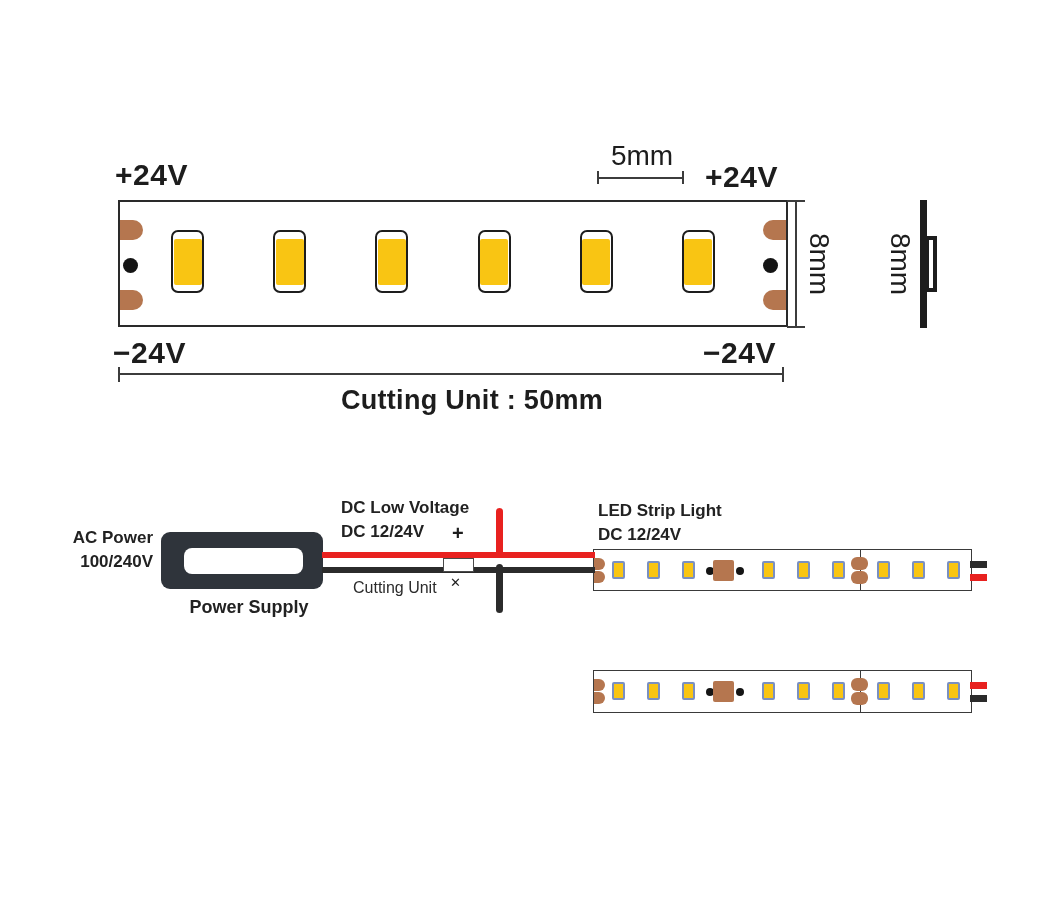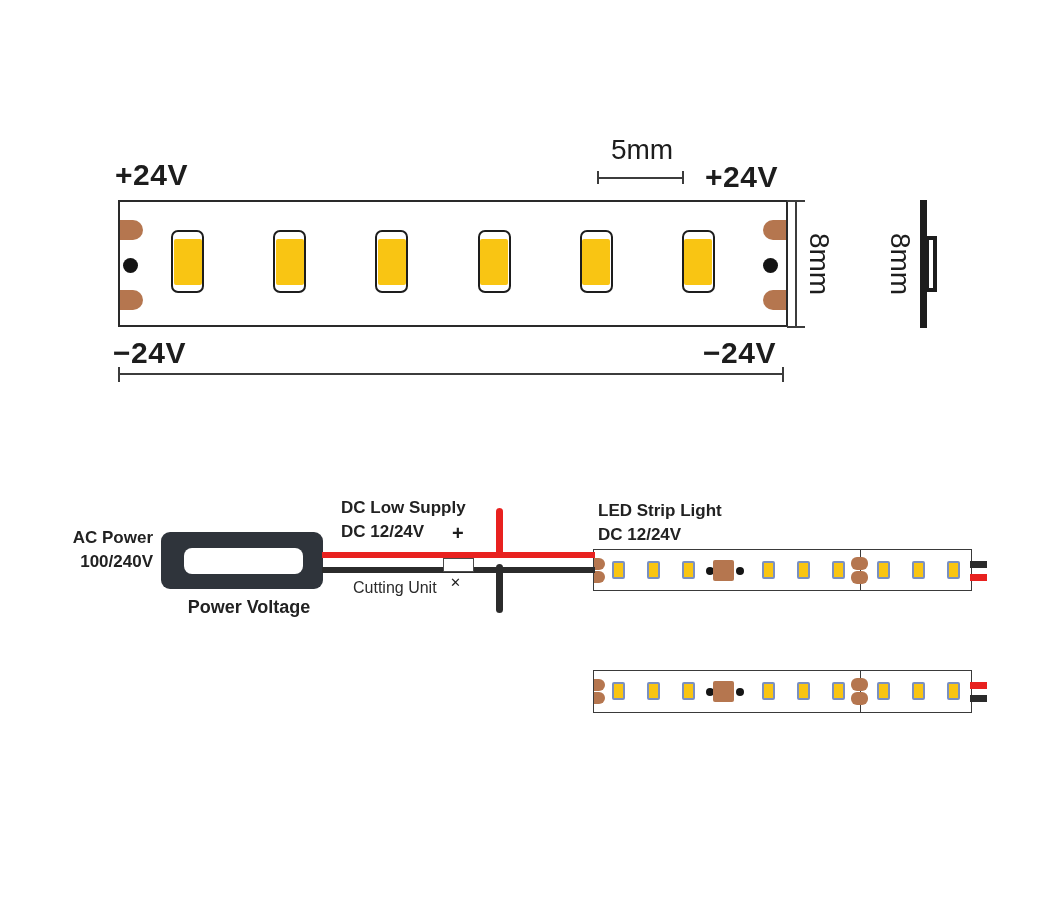--- a/index.html
+++ b/index.html
@@ -20,21 +20,21 @@
   .psu-window{border-radius:8px;background:#fff;}
   .bracket{box-sizing:border-box;border:4px solid #1d1d1d;background:#fff;}
 </style>
 </head>
 <body>
 
 <div class="canvas">
 
   <div class="abs lbl-v" style="left:115px;top:158px;">+24V</div>
 
-  <div class="abs lbl-dim" style="left:597px;top:134px;width:90px;text-align:center;">5mm</div>
+  <div class="abs lbl-dim" style="left:597px;top:140px;width:90px;text-align:center;">5mm</div>
   <div class="abs line" style="left:598px;top:177px;width:85px;height:2px;"></div>
   <div class="abs line" style="left:597px;top:171px;width:2px;height:13px;"></div>
   <div class="abs line" style="left:682px;top:171px;width:2px;height:13px;"></div>
 
   <div class="abs lbl-v" style="left:705px;top:160px;">+24V</div>
 
   <div id="stripTop" class="abs strip-top" style="left:118px;top:200px;width:670px;height:127px;">
       <div style="position: absolute; width: 23px; height: 20px; background: rgb(181, 118, 79); left: 0px; top: 18px; border-radius: 0px 10px 10px 0px;"></div>
       <div style="position: absolute; width: 23px; height: 20px; background: rgb(181, 118, 79); left: 0px; top: 88px; border-radius: 0px 10px 10px 0px;"></div>
       <div style="position: absolute; left: 2.5px; top: 56px; width: 15px; height: 15px; border-radius: 50%; background: rgb(21, 21, 21);"></div>
@@ -69,29 +69,30 @@
   <div class="abs vtext lbl-dim" style="left:860px;top:248px;width:80px;height:32px;">8mm</div>
   <div class="abs" style="left:920px;top:200px;width:7px;height:128px;background:#1d1d1d;"></div>
   <div class="abs bracket" style="left:925px;top:236px;width:12px;height:56px;"></div>
 
   <div class="abs lbl-v" style="left:113px;top:336px;">−24V</div>
   <div class="abs lbl-v" style="left:703px;top:336px;">−24V</div>
 
   <div class="abs line" style="left:119px;top:373px;width:664px;height:2px;"></div>
   <div class="abs line" style="left:118px;top:367px;width:2px;height:15px;"></div>
   <div class="abs line" style="left:782px;top:367px;width:2px;height:15px;"></div>
+  <div class="abs lbl-cut" style="left:272px;top:385px;width:400px;">Cutting Unit : 50mm</div>
 
   <div class="abs lbl-wire" style="left:57px;top:528px;width:96px;text-align:right;">AC Power</div>
   <div class="abs lbl-wire" style="left:57px;top:552px;width:96px;text-align:right;">100/240V</div>
 
   <div class="abs psu" id="psuBody" style="left: 161px; top: 532px; width: 162px; height: 57px; background: rgb(47, 52, 59);"></div>
   <div class="abs psu-window" style="left:184px;top:548px;width:119px;height:26px;"></div>
-  <div class="abs lbl-wire" style="left:174px;top:597px;width:150px;text-align:center;font-size:18px;">Power Voltage</div>
+  <div class="abs lbl-wire" style="left:174px;top:597px;width:150px;text-align:center;font-size:18px;">Power Supply</div>
 
-  <div class="abs lbl-wire" style="left:341px;top:498px;">DC Low Supply</div>
+  <div class="abs lbl-wire" style="left:341px;top:498px;">DC Low Voltage</div>
   <div class="abs lbl-wire" style="left:341px;top:522px;">DC 12/24V</div>
   <div class="abs" style="left:452px;top:522px;font-size:20px;font-weight:700;">+</div>
 
   <div class="abs" id="wireBlack" style="left: 322px; top: 566.5px; width: 273px; height: 6.5px; z-index: 1; background: rgb(43, 43, 43);"></div>
   <div class="abs" style="left:443px;top:557.5px;width:31px;height:14.5px;background:#fff;border:1.5px solid #4a4a4a;box-sizing:border-box;z-index:2;"></div>
   <div class="abs" id="wireRed" style="left: 322px; top: 551.5px; width: 273px; height: 6.5px; z-index: 3; background: rgb(232, 33, 31);"></div>
   <div class="abs" id="spikeRed" style="left: 496px; top: 508px; width: 7px; height: 50px; border-radius: 4px; z-index: 0; background: rgb(232, 33, 31);"></div>
   <div class="abs" id="spikeBlack" style="left: 496px; top: 564px; width: 7px; height: 49px; border-radius: 4px; z-index: 0; background: rgb(43, 43, 43);"></div>
 
   <div class="abs" style="left:353px;top:579px;font-size:16px;font-weight:400;color:#2b2b2b;white-space:nowrap;">Cutting Unit</div>

